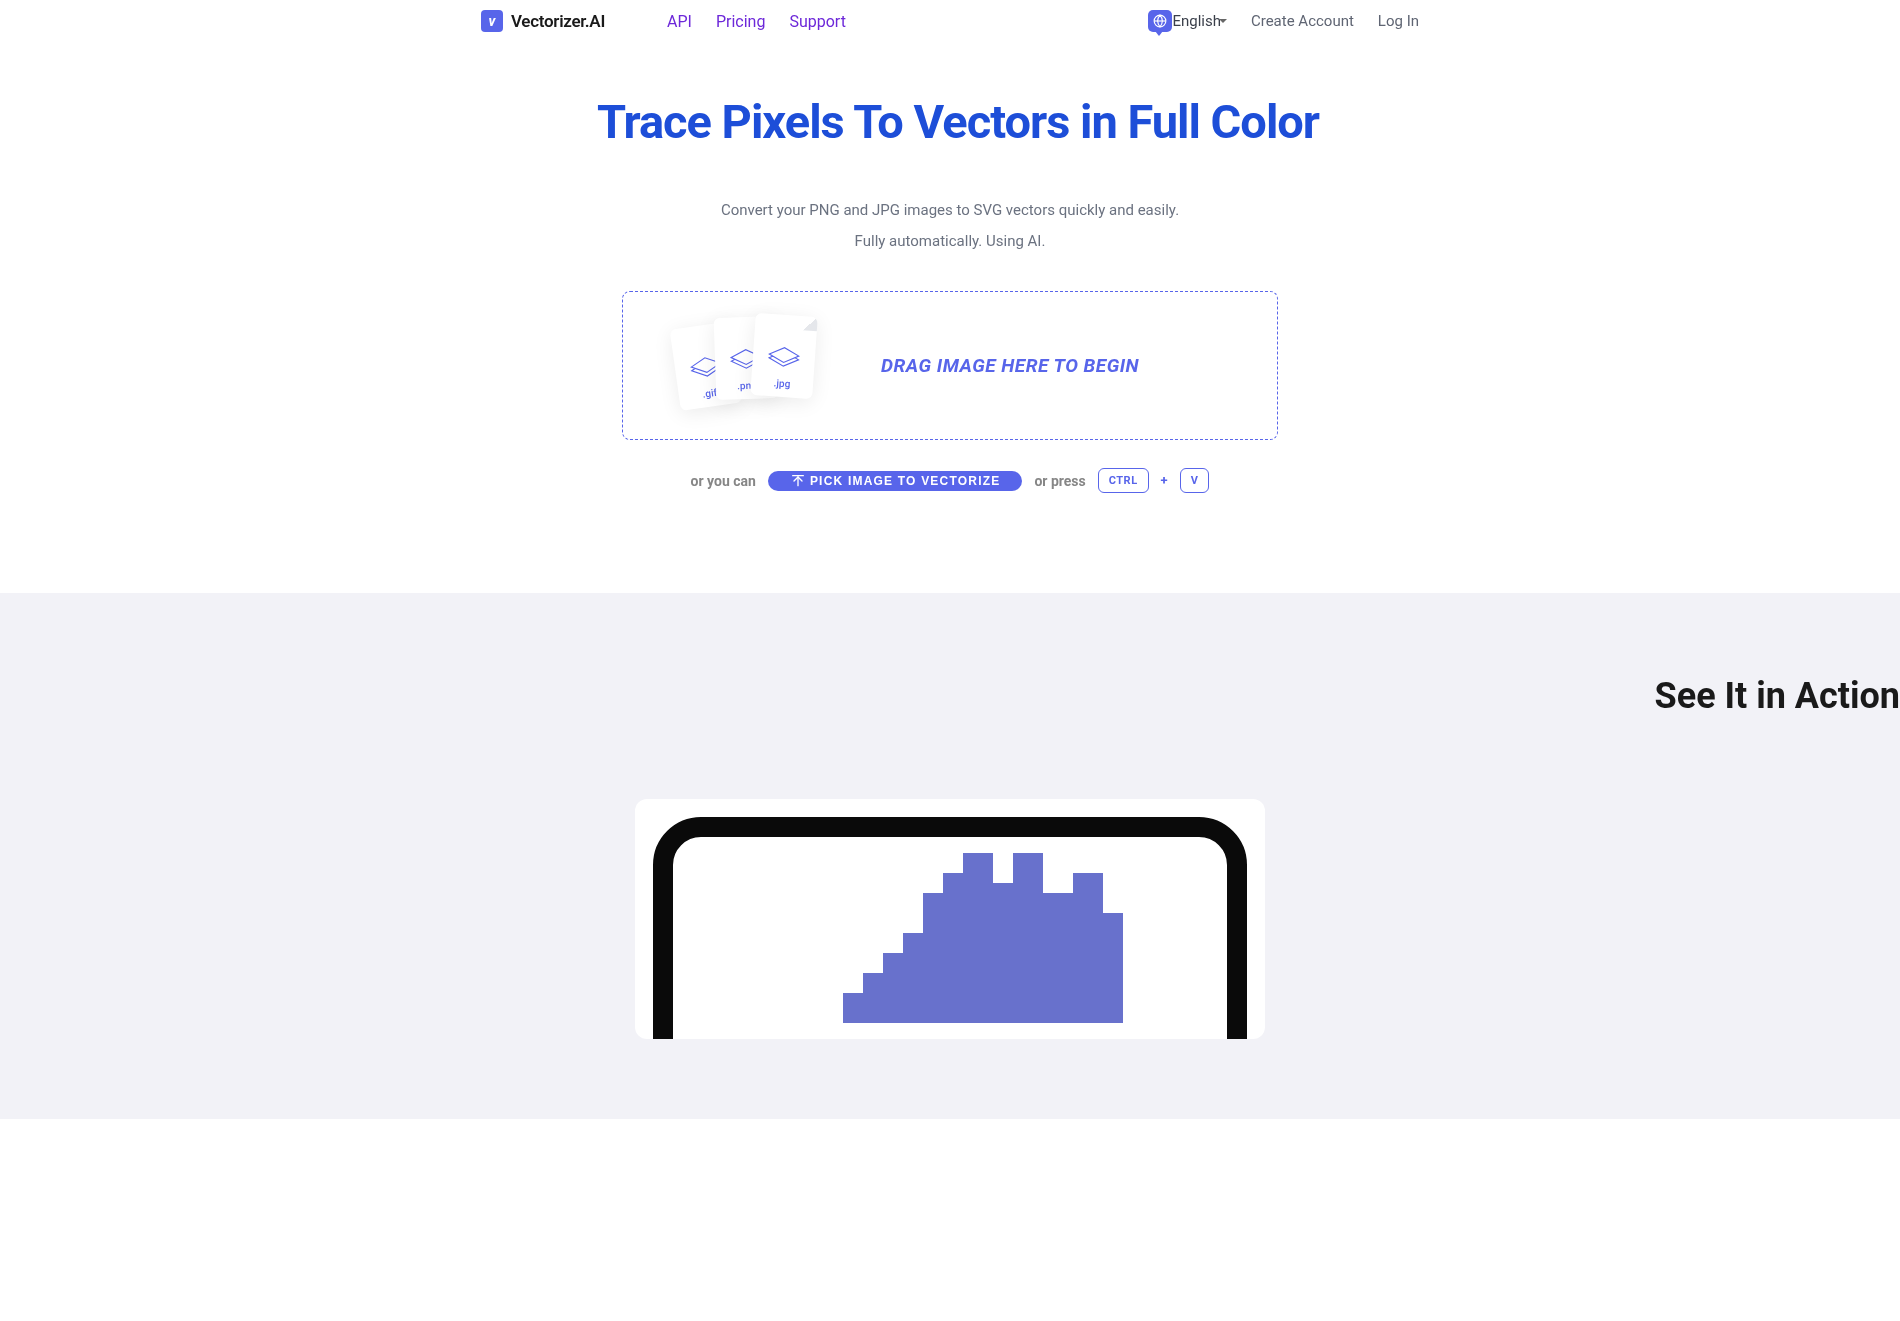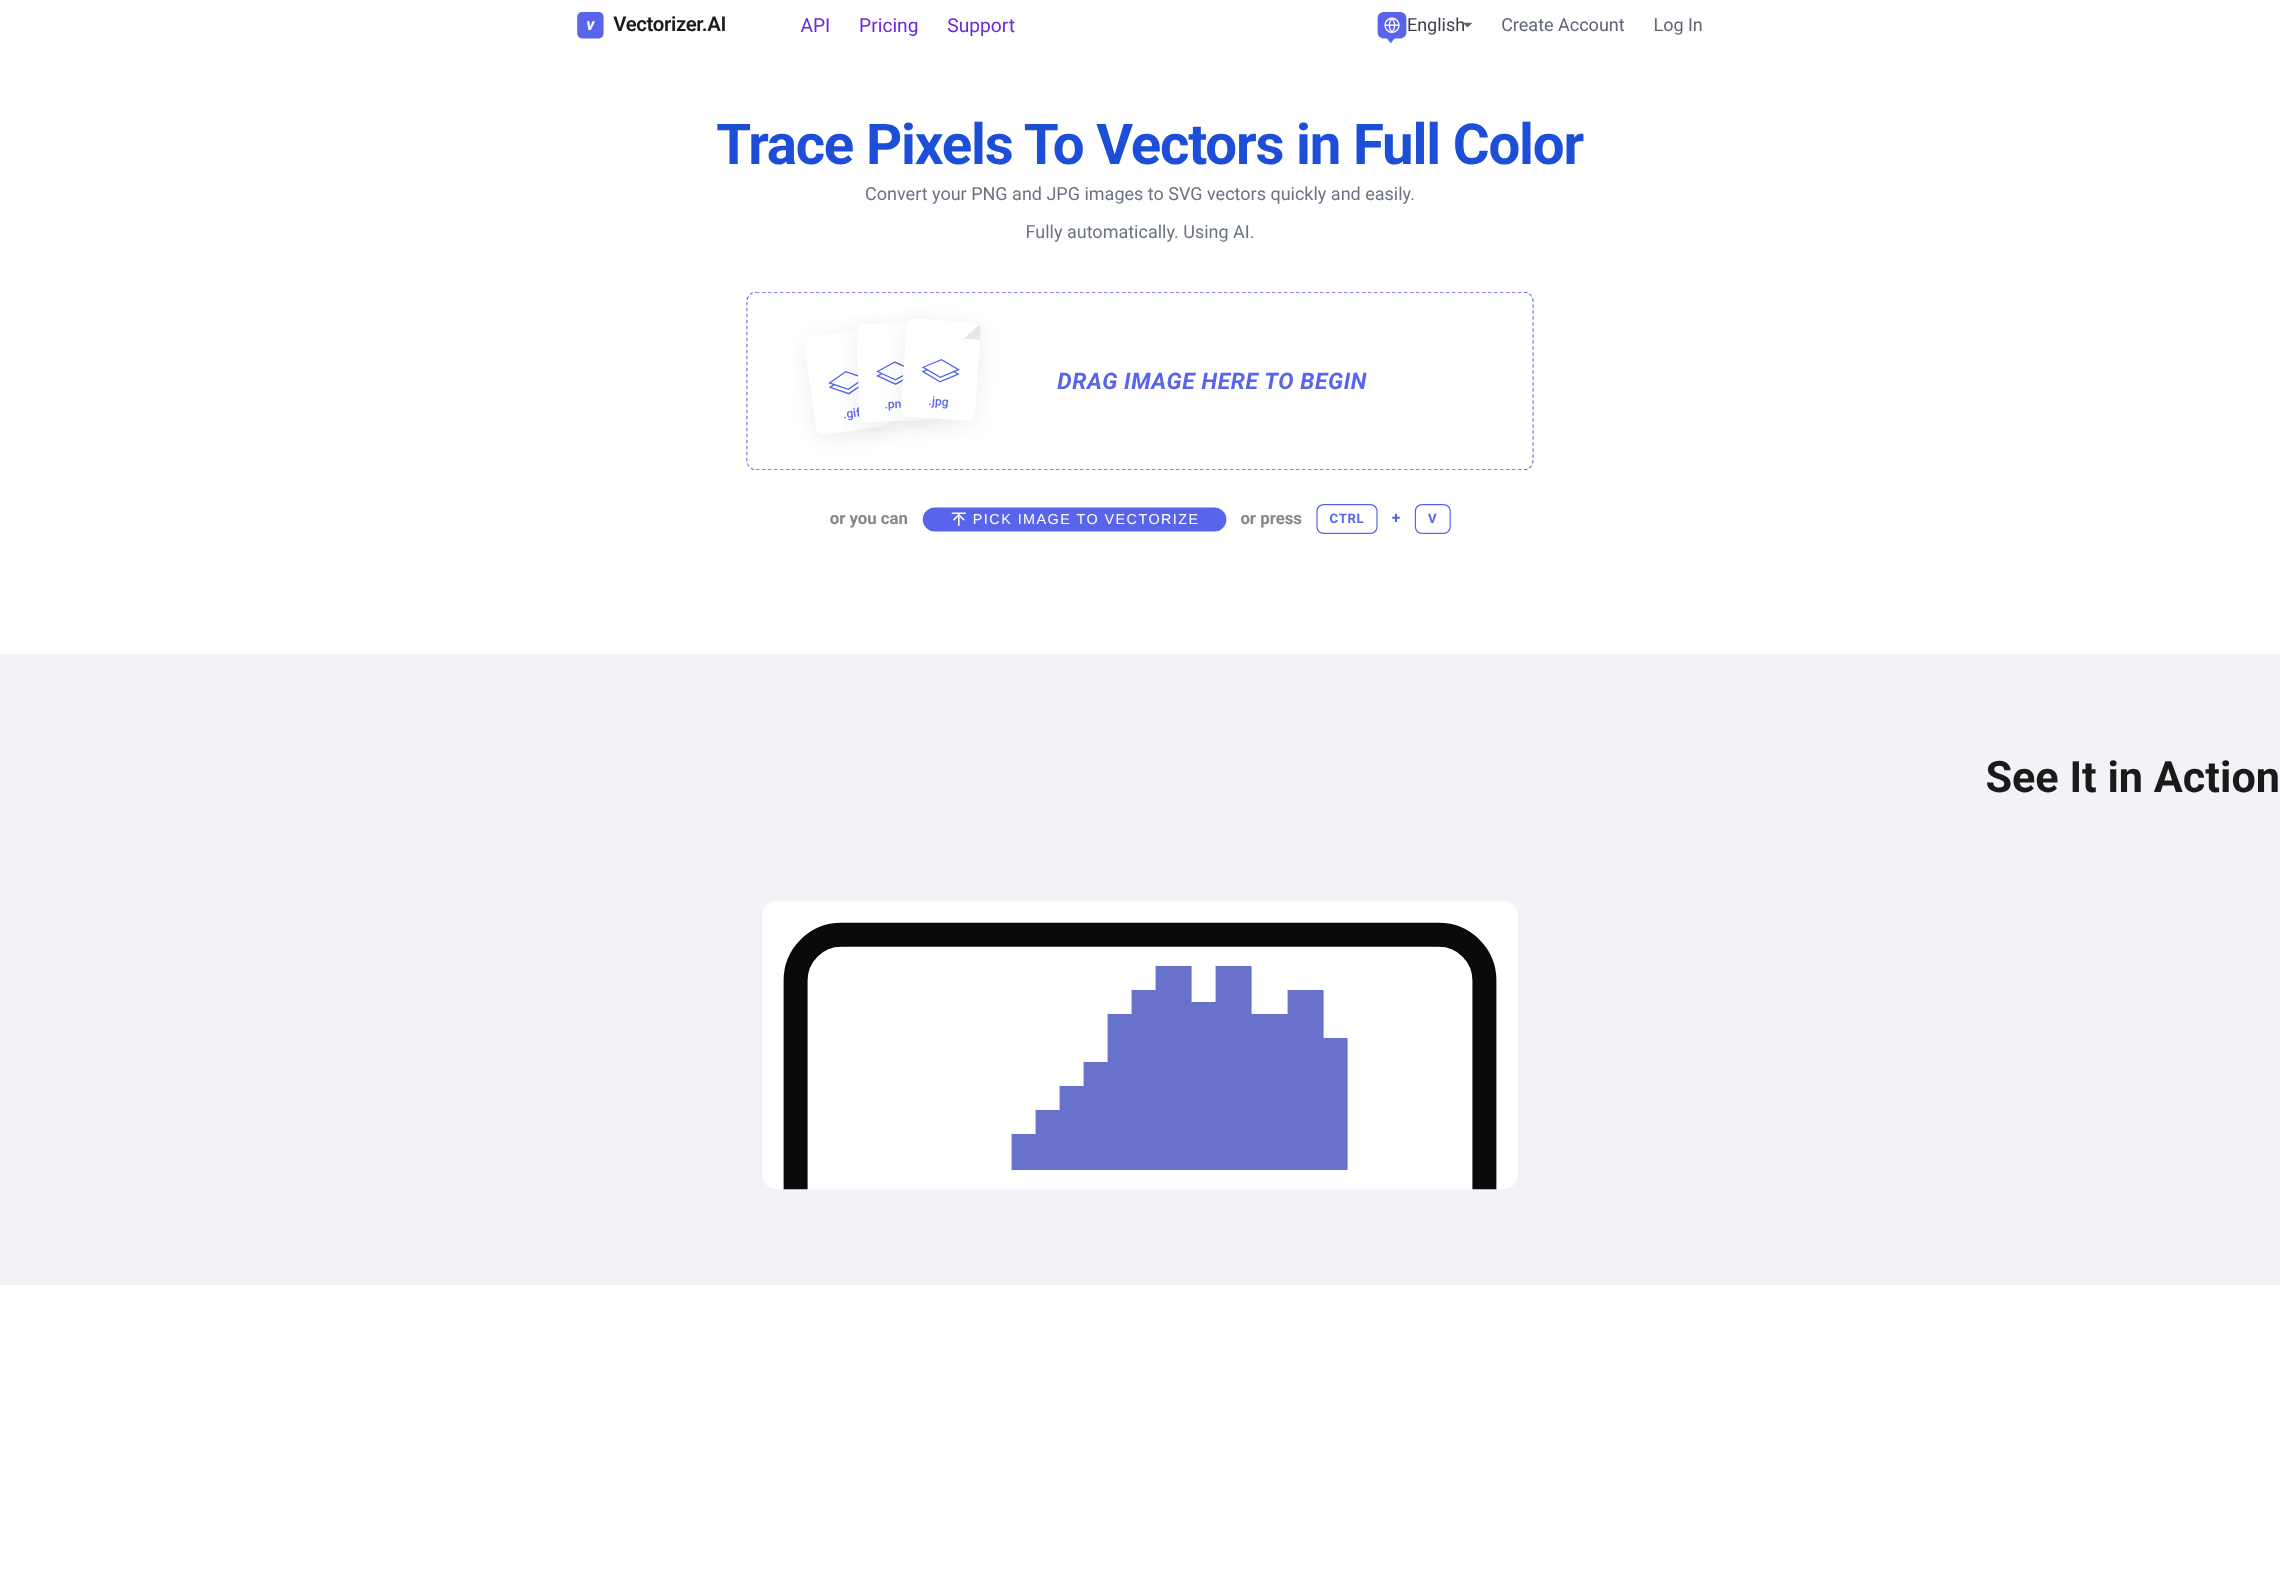--- a/index.html
+++ b/index.html
@@ -112,20 +112,21 @@
       padding-top: 52px;
     }
     .hero-title {
       font-size: 47px;
       font-weight: 700;
       color: #1d4ed8;
       letter-spacing: -1px;
       padding-left: 16px;
     }
     .hero-subtitle {
+      margin-top: 48px;
       color: #6b7280;
       font-size: 15px;
       line-height: 1.8;
     }
     .hero-subtitle p {
       margin-bottom: 4px;
     }
     .dropzone {
       width: 656px;
       height: 149px;
@@ -216,21 +217,21 @@
       font-size: 14px;
       font-weight: 700;
     }
     .pick-button {
       background: #5865EA;
       color: white;
       border: none;
       border-radius: 999px;
       padding: 2px 22px;
       font-size: 12px;
-      font-weight: 400;
+      font-weight: 700;
       letter-spacing: 1.2px;
       cursor: pointer;
       display: flex;
       align-items: center;
       gap: 4px;
     }
     .upload-icon {
       display: inline-flex;
     }
     .kbd {

